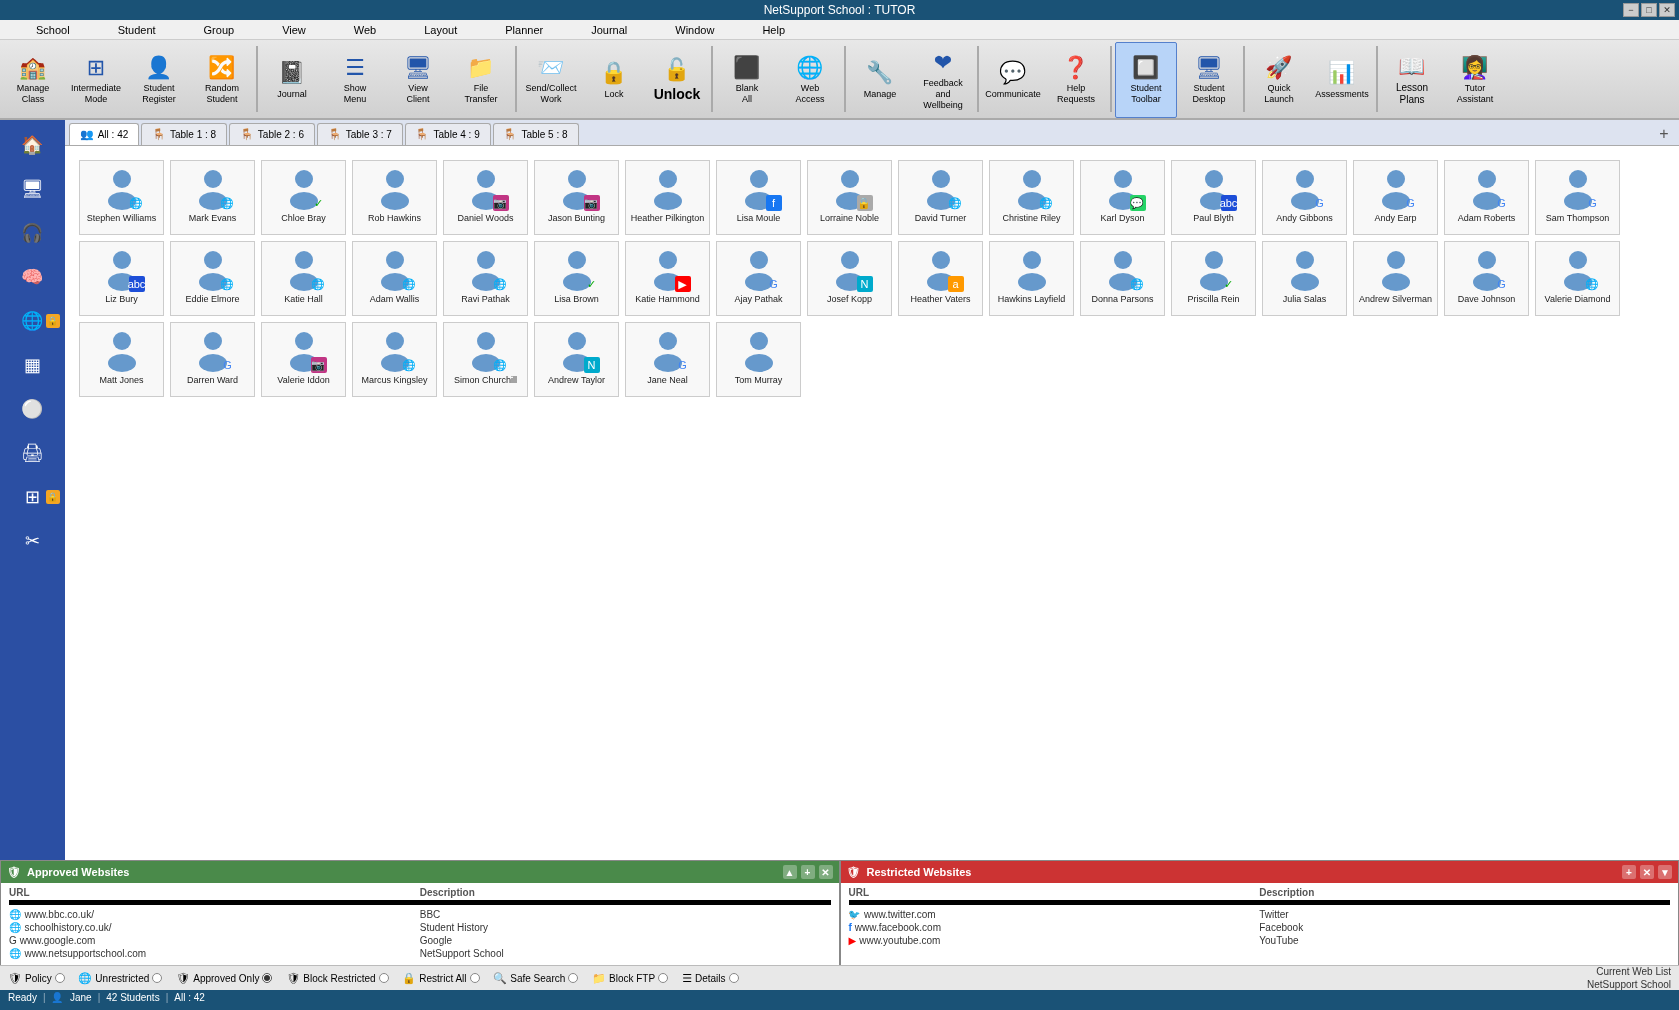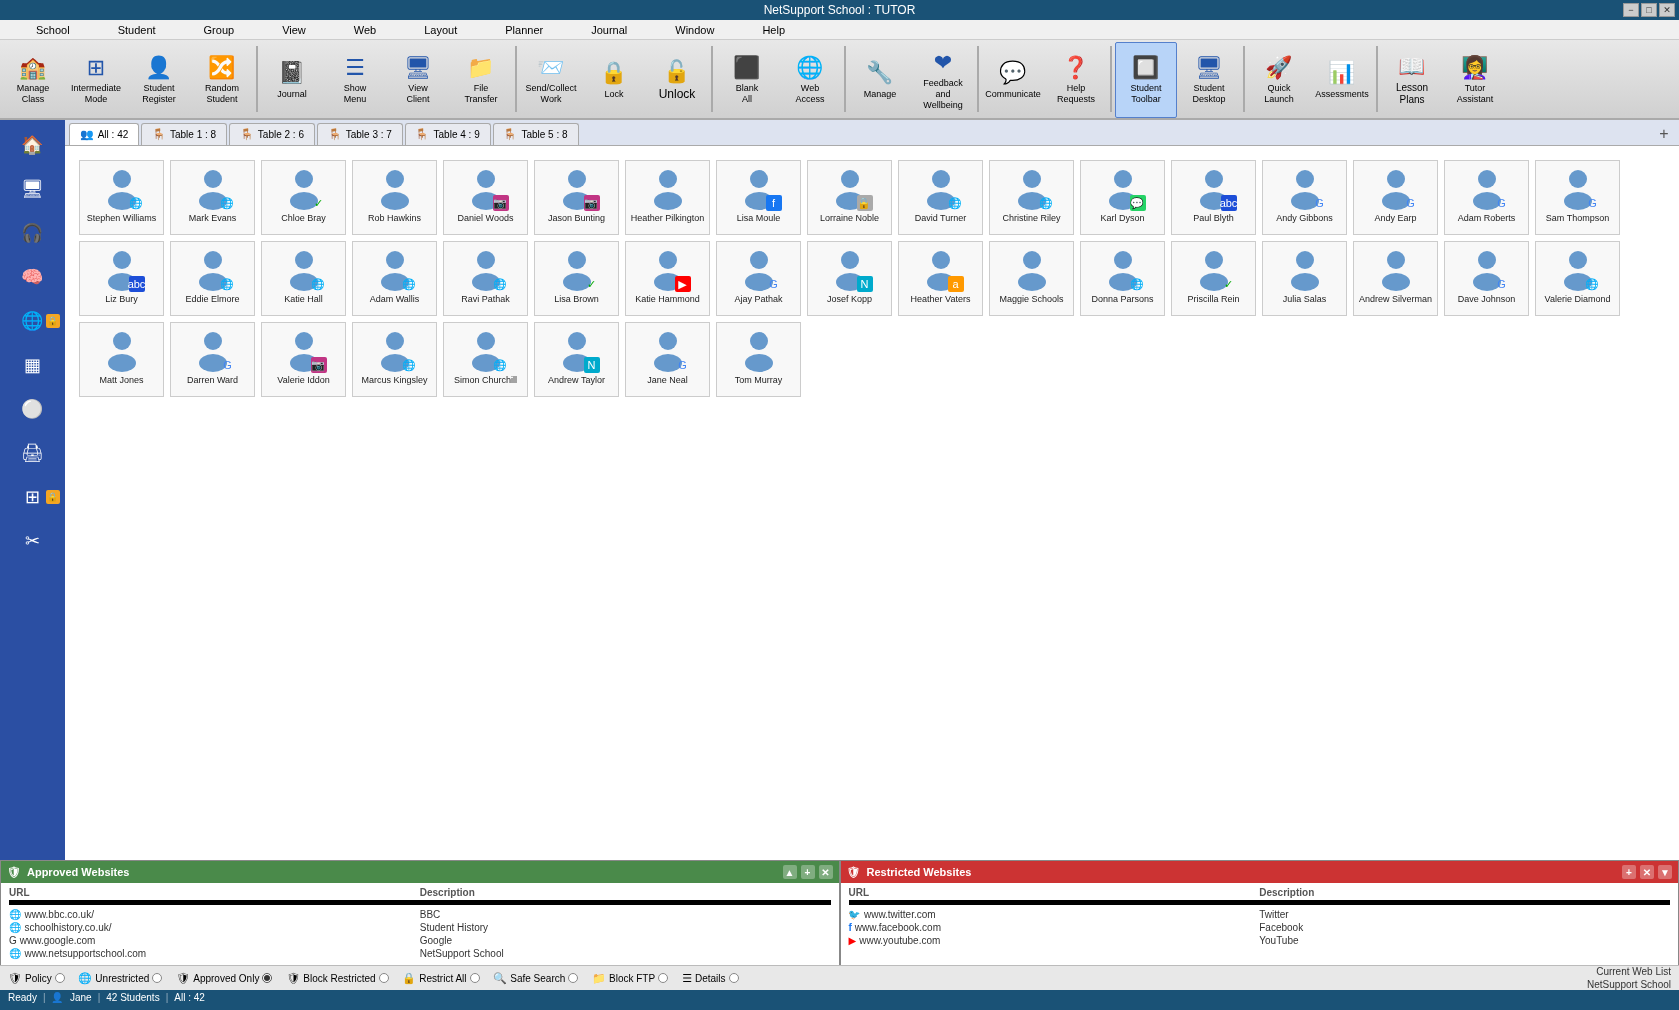--- a/index.html
+++ b/index.html
@@ -461,21 +461,21 @@
     <div class="toolbar-btn">
       <div class="toolbar-icon">📨</div>
       <div style="font-size: 9px; text-align: center; line-height: 1.2;">Send/Collect<br>Work</div>
     </div>
     <div class="toolbar-btn">
       <div class="toolbar-icon">🔒</div>
       <div style="font-size: 9px; text-align: center; line-height: 1.2;">Lock</div>
     </div>
     <div class="toolbar-btn">
       <div class="toolbar-icon">🔓</div>
-      <div style="font-size: 12px; text-align: right; line-height: 1.2;">Unlock</div>
+      <div style="font-size: 14px; text-align: right; line-height: 1.2; font-weight: bold;">Unlock</div>
     </div>
     <div class="toolbar-separator"></div>
     <div class="toolbar-btn">
       <div class="toolbar-icon">⬛</div>
       <div style="font-size: 9px; text-align: center; line-height: 1.2;">Blank<br>All</div>
     </div>
     <div class="toolbar-btn">
       <div class="toolbar-icon">🌐</div>
       <div style="font-size: 9px; text-align: center; line-height: 1.2;">Web<br>Access</div>
     </div>
@@ -778,21 +778,21 @@
     <circle cx="23" cy="14" r="9" fill="#6699cc"></circle>
     <ellipse cx="23" cy="36" rx="14" ry="9" fill="#6699cc"></ellipse>
   </svg><div class="student-badge badge-amazon" style="position: absolute; bottom: 0px; right: 0px; font-size: 11px;">a</div></div>
         <div class="student-name">Heather Vaters</div>
       </div>
       <div class="student-cell">
         <div class="student-avatar"><svg width="46" height="46" viewBox="0 0 46 46" xmlns="http://www.w3.org/2000/svg">
     <circle cx="23" cy="14" r="9" fill="#6699cc"></circle>
     <ellipse cx="23" cy="36" rx="14" ry="9" fill="#6699cc"></ellipse>
   </svg></div>
-        <div class="student-name">Maggie Schools</div>
+        <div class="student-name">Hawkins Layfield</div>
       </div>
       <div class="student-cell">
         <div class="student-avatar" style="position: relative;"><svg width="46" height="46" viewBox="0 0 46 46" xmlns="http://www.w3.org/2000/svg">
     <circle cx="23" cy="14" r="9" fill="#6699cc"></circle>
     <ellipse cx="23" cy="36" rx="14" ry="9" fill="#6699cc"></ellipse>
   </svg><div class="student-badge " style="position: absolute; bottom: 0px; right: 0px; font-size: 11px;">🌐</div></div>
         <div class="student-name">Donna Parsons</div>
       </div>
       <div class="student-cell">
         <div class="student-avatar" style="position: relative;"><svg width="46" height="46" viewBox="0 0 46 46" xmlns="http://www.w3.org/2000/svg">

